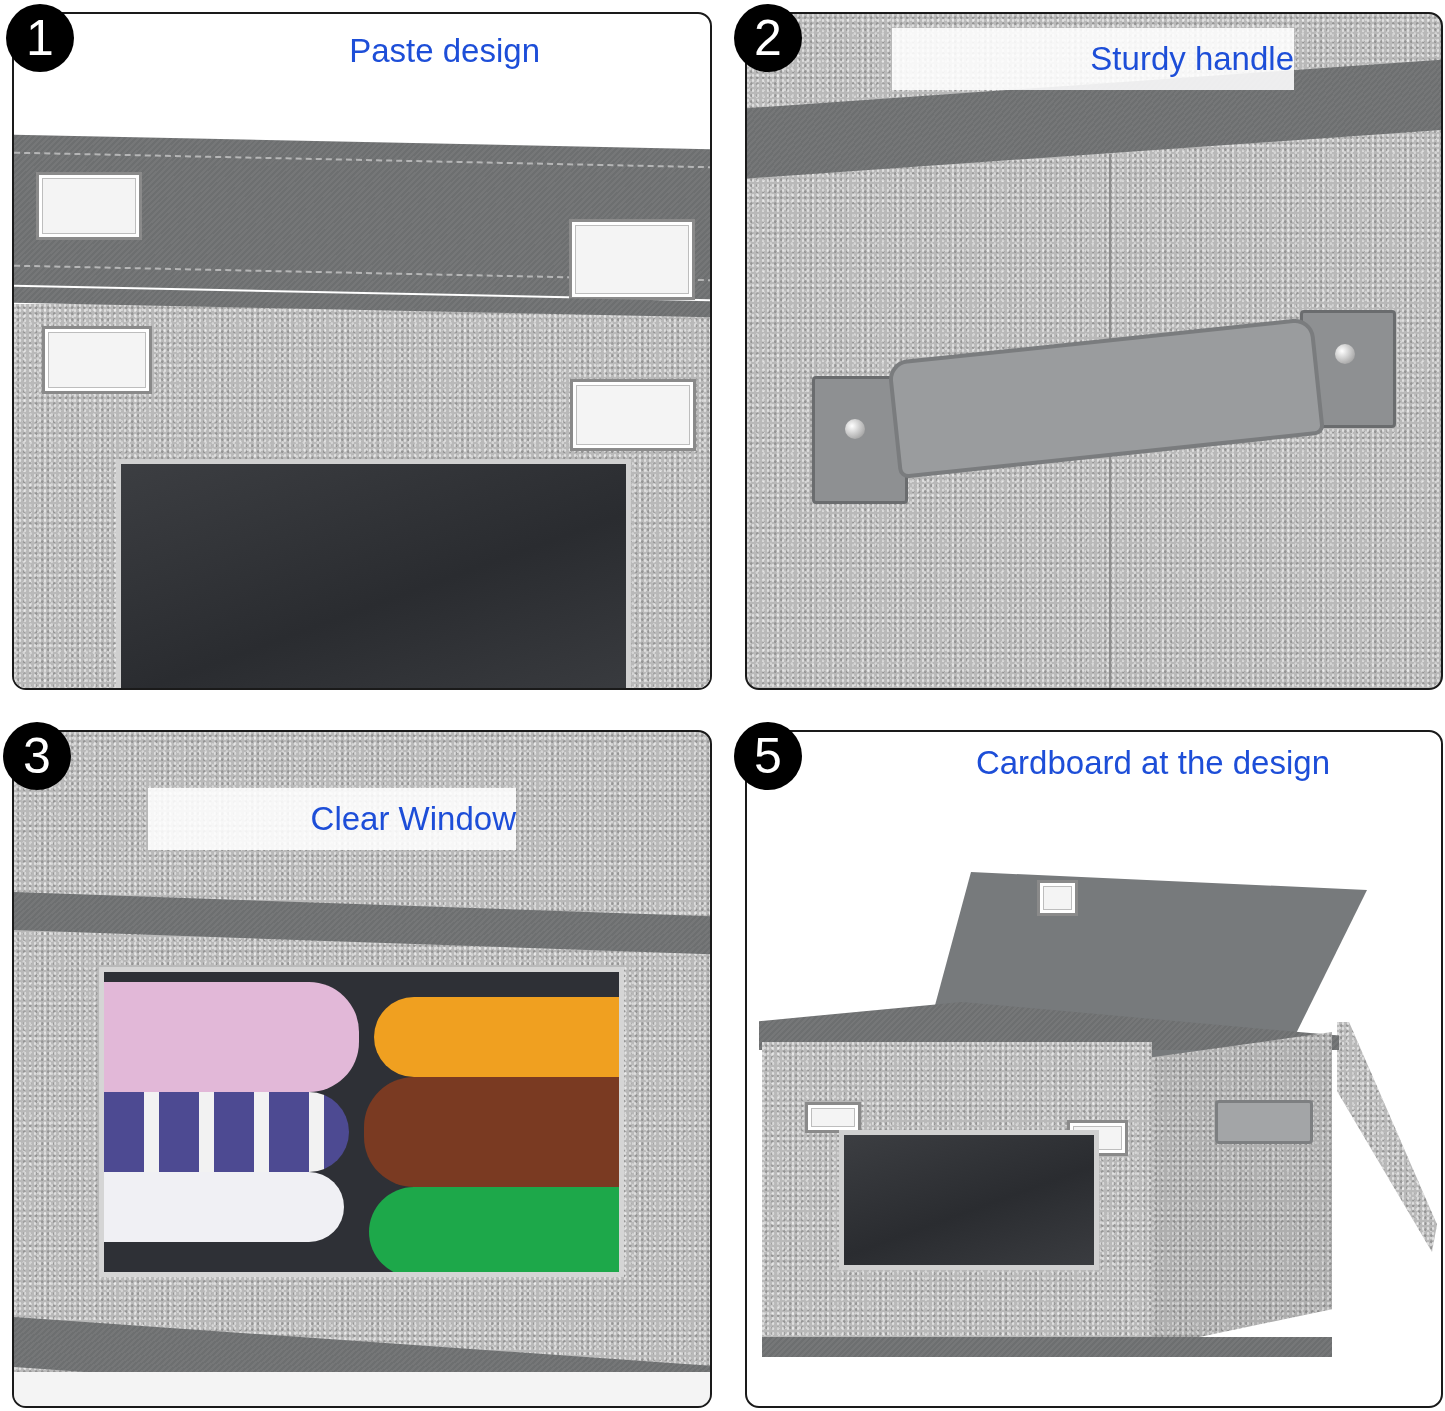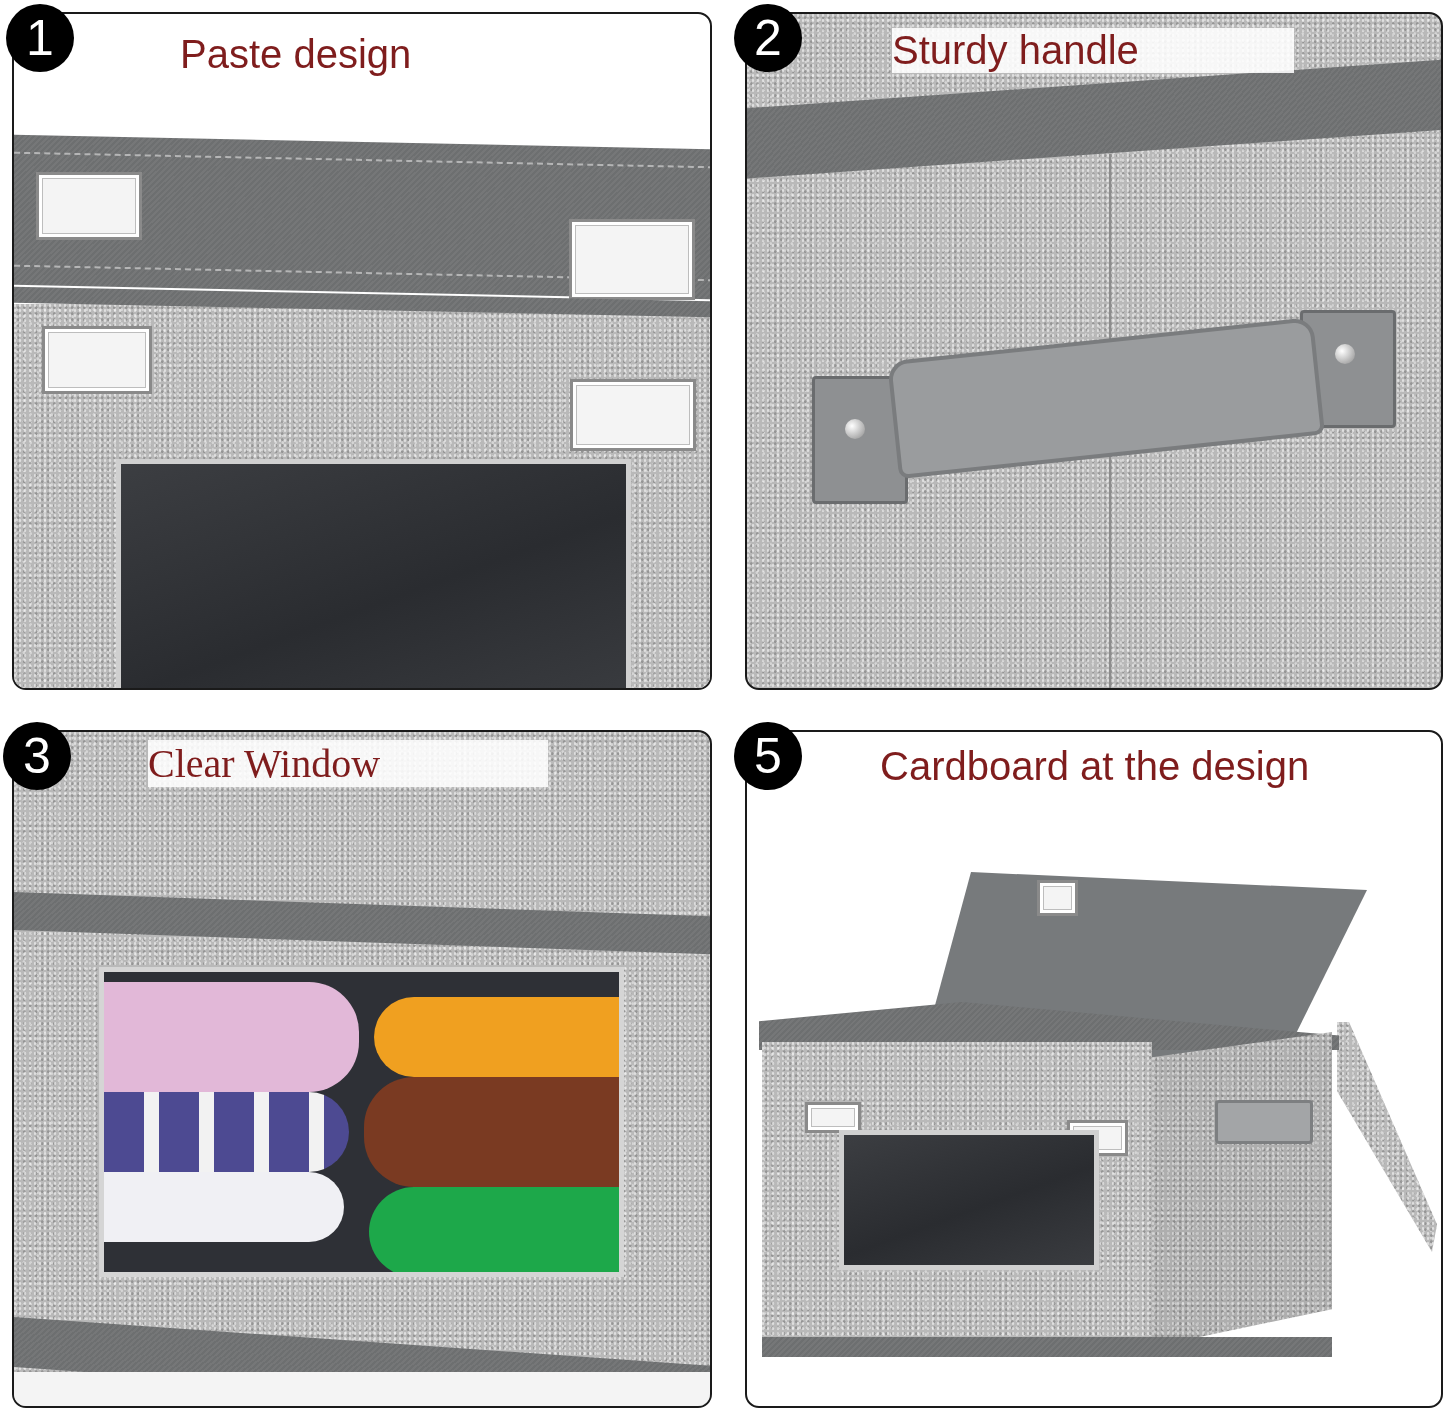--- a/index.html
+++ b/index.html
@@ -1,20 +1,20 @@
 <!DOCTYPE html>
 <html><head>
 <meta charset="utf-8">
 <style>
   html,body{margin:0;padding:0;background:#ffffff;}
   body{width:1445px;height:1411px;position:relative;overflow:hidden;font-family:"Liberation Sans",sans-serif;}
   .panel{position:absolute;border:2px solid #1a1a1a;border-radius:14px;overflow:hidden;background:#fff;box-sizing:border-box;}
   .badge{position:absolute;width:68px;height:68px;border-radius:50%;background:#000;color:#fff;font-size:50px;line-height:68px;text-align:center;z-index:5;font-family:"Liberation Sans",sans-serif;}
-  .caption{position:absolute;z-index:4;font-size:40px;color:#7f1d1d;text-align:left;white-space:nowrap;}
-  .caption.boxed{background:rgba(255,255,255,0.88);padding:0 0;}
+  .caption{position:absolute;z-index:4;font-size:33px;color:#1d4ed8;text-align:right;white-space:nowrap;}
+  .caption.boxed{background:rgba(255,255,255,0.88);padding:12px 0;}
   .heather{background-color:#b9b9b9;
     background-image:
       radial-gradient(circle at 20% 30%, rgba(255,255,255,.55) 1px, transparent 1.6px),
       radial-gradient(circle at 70% 60%, rgba(120,120,120,.55) 1px, transparent 1.6px),
       radial-gradient(circle at 40% 80%, rgba(240,240,240,.5) 1px, transparent 1.6px);
     background-size:5px 5px,6px 6px,7px 7px;}
   .trim{background:#6d6f70;background-image:repeating-linear-gradient(135deg,rgba(255,255,255,.06) 0 2px,transparent 2px 4px);}
   .stitch{position:absolute;height:0;border-top:2px dashed rgba(210,210,210,.7);}
   .velcro{position:absolute;background:#f4f4f4;border:3px solid #8a8a8a;box-shadow:inset 0 0 0 3px #fff, inset 0 0 0 4px #bdbdbd;}
   .window{position:absolute;background:linear-gradient(160deg,#3c3e42 0%,#2a2c30 55%,#3a3c40 100%);border:5px solid #d0d0d0;}
@@ -60,21 +60,21 @@
     <div class="abs" style="left:0;top:120px;width:245px;height:80px;background:repeating-linear-gradient(90deg,#4d4a92 0 40px,#f2f2f2 40px 55px);border-radius:0 40px 40px 0;"></div>
     <div class="abs" style="left:0;top:200px;width:240px;height:70px;background:#f0f0f4;border-radius:0 35px 35px 0;"></div>
     <div class="abs" style="left:270px;top:25px;width:245px;height:80px;background:#f0a020;border-radius:40px 0 0 40px;"></div>
     <div class="abs" style="left:260px;top:105px;width:255px;height:110px;background:#7a3a22;border-radius:50px 0 0 50px;"></div>
     <div class="abs" style="left:265px;top:215px;width:250px;height:90px;background:#1da84a;border-radius:45px 0 0 45px;"></div>
   </div>
   <div class="trim abs" style="left:0;top:585px;width:720px;height:50px;transform:rotate(4deg);transform-origin:left top;"></div>
   <div class="abs" style="left:0;top:640px;width:700px;height:40px;background:#f4f4f4;"></div>
 </div>
 <div class="badge" style="left:3px;top:722px;">3</div>
-<div class="caption boxed" style="left:148px;top:740px;width:400px;font-family:Liberation Serif, serif;">Clear Window</div>
+<div class="caption boxed" style="left:148px;top:788px;width:368px;">Clear Window</div>
 
 <div class="panel" style="left:745px;top:730px;width:698px;height:678px;">
 
   <div class="trim abs" style="left:170px;top:140px;width:450px;height:200px;background:#777a7c;clip-path:polygon(12% 0,100% 9%,80% 100%,0 100%);"></div>
   <div class="velcro" style="left:290px;top:148px;width:35px;height:30px;"></div>
 
   <div class="heather abs" style="left:590px;top:290px;width:100px;height:230px;clip-path:polygon(0 0,12% 0,100% 88%,95% 100%,0 30%);"></div>
 
   <div class="trim abs" style="left:12px;top:270px;width:580px;height:48px;clip-path:polygon(0 40%,35% 0,100% 70%,100% 100%,0 100%);"></div>
 

